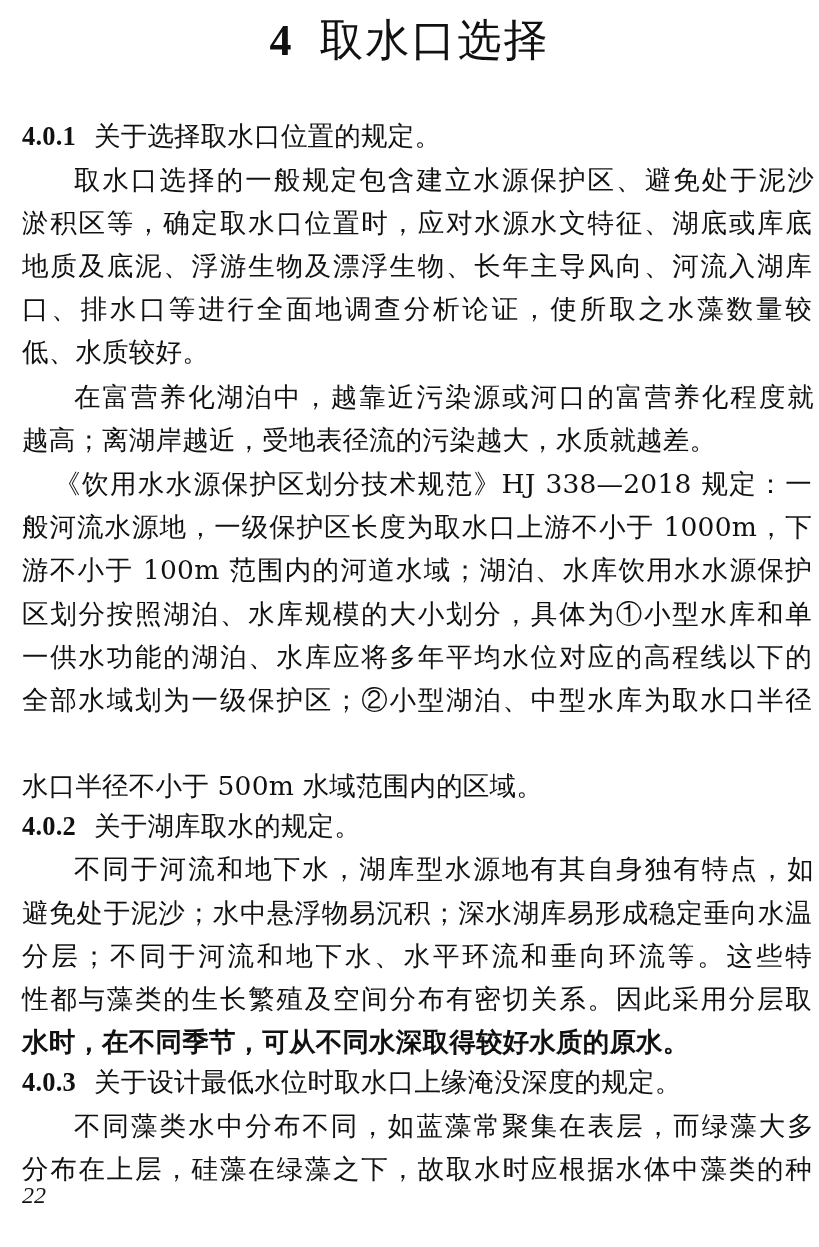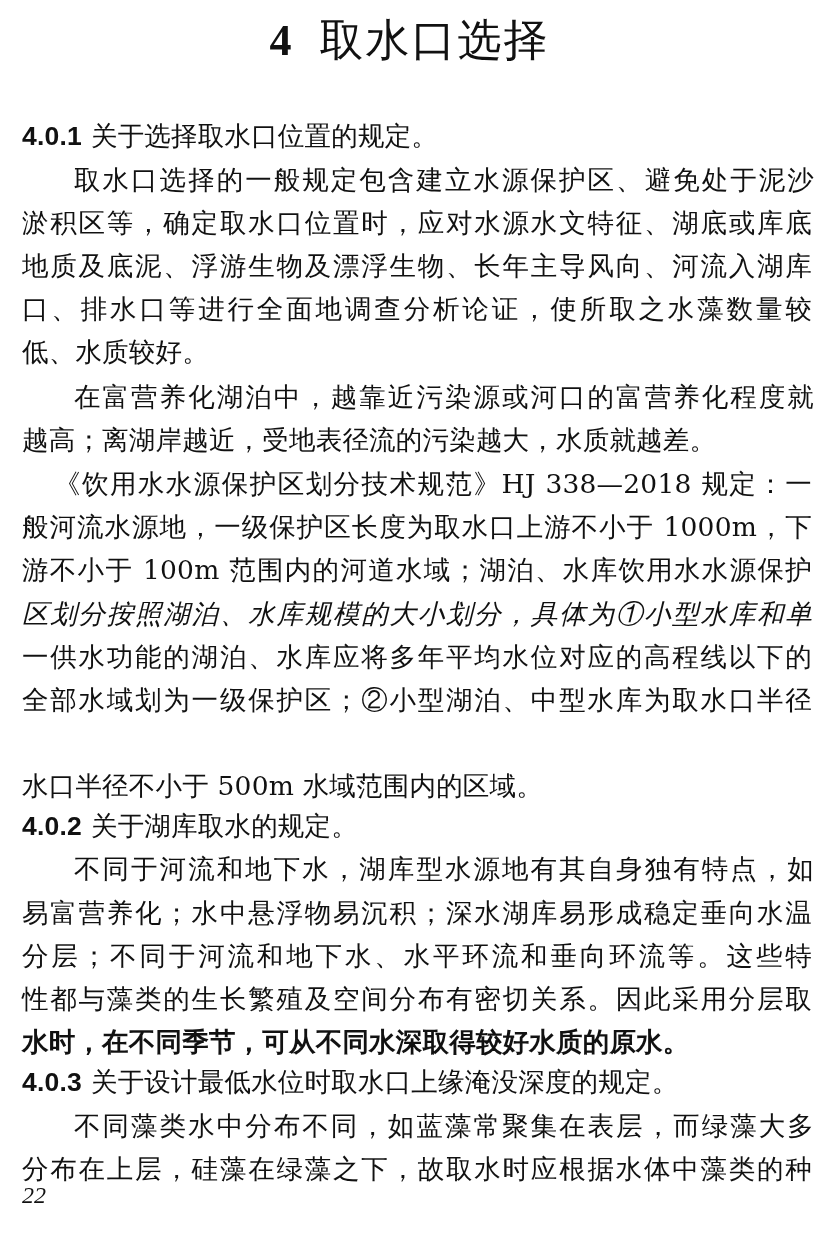--- a/index.html
+++ b/index.html
@@ -44,23 +44,23 @@
       line-height: 40px;
       white-space: nowrap;
       letter-spacing: 0.2px;
     }
     .line.indent { left: 74px; width: 740px; }
     .line.justify {
       text-align: justify;
       text-align-last: justify;
     }
     .clause-num {
-      font-family: Liberation Sans, sans-serif;
+      font-family: Liberation Serif, serif;
       font-weight: bold;
-      margin-right: 9px;
+      margin-right: 18px;
     }
     .page-number {
       position: absolute;
       left: 22px;
       top: 1180px;
       font-family: "Liberation Serif", serif;
       font-style: italic;
       font-size: 24px;
       line-height: 30px;
     }
@@ -82,30 +82,30 @@
   <div class="line justify" style="top:246px;">地质及底泥、浮游生物及漂浮生物、长年主导风向、河流入湖库</div>
   <div class="line justify" style="top:289px;">口、排水口等进行全面地调查分析论证，使所取之水藻数量较</div>
   <div class="line" style="top:332px;">低、水质较好。</div>
 
   <div class="line indent justify" style="top:377px;">在富营养化湖泊中，越靠近污染源或河口的富营养化程度就</div>
   <div class="line" style="top:420px;">越高；离湖岸越近，受地表径流的污染越大，水质就越差。</div>
 
   <div class="line indent justify" style="top:464px; left:54px; width:758px;">《饮用水水源保护区划分技术规范》HJ 338—2018 规定：一</div>
   <div class="line justify" style="top:507px;">般河流水源地，一级保护区长度为取水口上游不小于 1000m，下</div>
   <div class="line justify" style="top:550px;">游不小于 100m 范围内的河道水域；湖泊、水库饮用水水源保护</div>
-  <div class="line justify" style="top:594px;font-style:italic;">区划分按照湖泊、水库规模的大小划分，具体为①小型水库和单</div>
+  <div class="line justify" style="top:594px;">区划分按照湖泊、水库规模的大小划分，具体为①小型水库和单</div>
   <div class="line justify" style="top:637px;">一供水功能的湖泊、水库应将多年平均水位对应的高程线以下的</div>
   <div class="line justify" style="top:680px;">全部水域划为一级保护区；②小型湖泊、中型水库为取水口半径</div>
   <div class="line" style="top:766px;">水口半径不小于 500m 水域范围内的区域。</div>
 
   <div class="line" style="top:806px;">
     <span class="clause-num">4.0.2</span><span>关于湖库取水的规定。</span>
   </div>
   <div class="line indent justify" style="top:849px;">不同于河流和地下水，湖库型水源地有其自身独有特点，如</div>
-  <div class="line justify" style="top:893px;">易富营养化；水中悬浮物易沉积；深水湖库易形成稳定垂向水温</div>
+  <div class="line justify" style="top:893px;">避免处于泥沙；水中悬浮物易沉积；深水湖库易形成稳定垂向水温</div>
   <div class="line justify" style="top:936px;">分层；不同于河流和地下水、水平环流和垂向环流等。这些特</div>
   <div class="line justify" style="top:979px;">性都与藻类的生长繁殖及空间分布有密切关系。因此采用分层取</div>
   <div class="line" style="top:1022px;font-weight:bold;">水时，在不同季节，可从不同水深取得较好水质的原水。</div>
 
   <div class="line" style="top:1062px;">
     <span class="clause-num">4.0.3</span><span>关于设计最低水位时取水口上缘淹没深度的规定。</span>
   </div>
   <div class="line indent justify" style="top:1106px;">不同藻类水中分布不同，如蓝藻常聚集在表层，而绿藻大多</div>
   <div class="line justify" style="top:1149px;">分布在上层，硅藻在绿藻之下，故取水时应根据水体中藻类的种</div>
 

